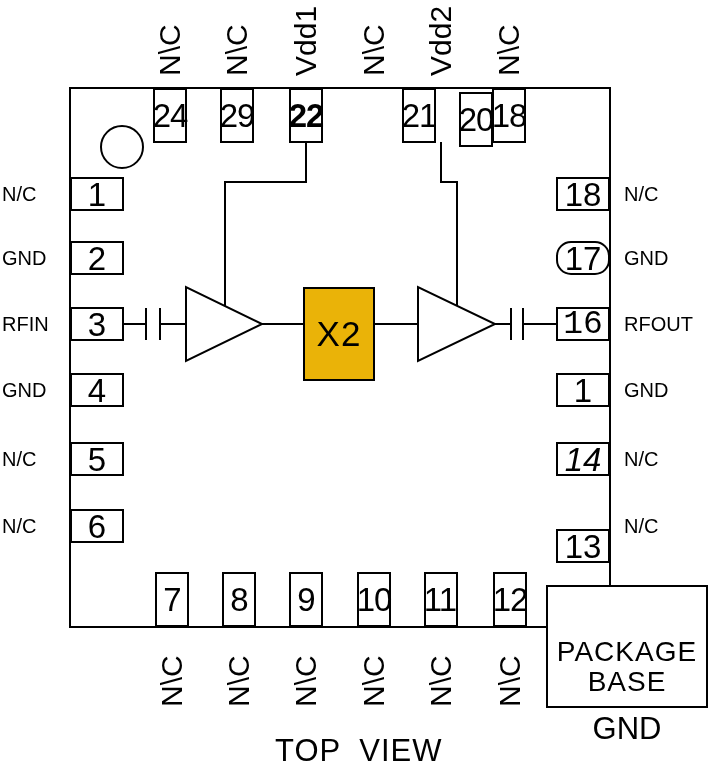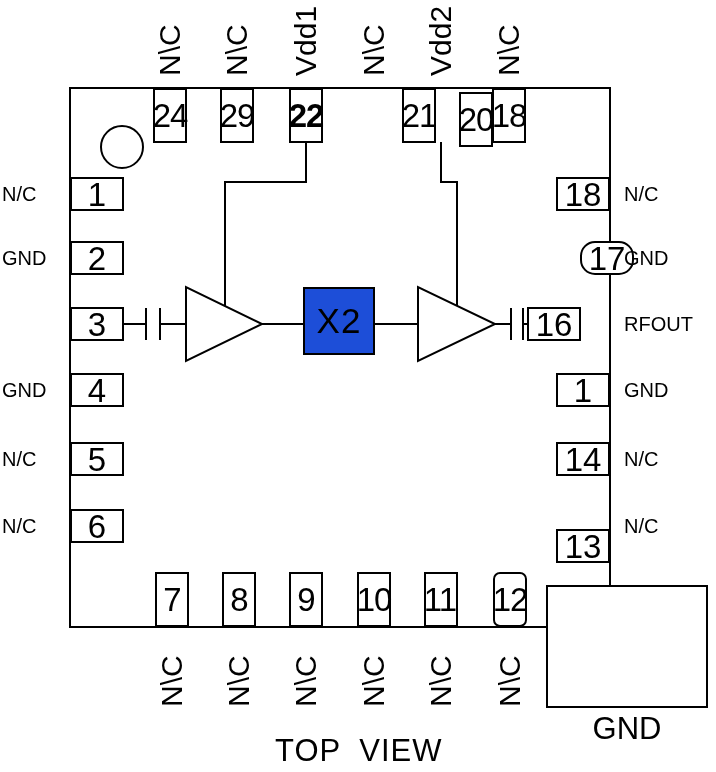--- a/index.html
+++ b/index.html
@@ -18,22 +18,22 @@
   .pin-box.h{width:54px;height:34px;}
   .pin-box.v{width:34px;height:55px;letter-spacing:-1px;}
   .side-label{
     position:absolute;font-size:20px;line-height:32px;white-space:nowrap;
   }
   .rot-label{
     position:absolute;font-size:30px;line-height:32px;white-space:nowrap;
     transform:rotate(-90deg);transform-origin:0 0;
   }
   .x2-box{
-    position:absolute;left:303px;top:287px;width:72px;height:68px;
-    border:2px solid #000;background:#1d4ed8;box-sizing:border-box;
+    position:absolute;left:303px;top:287px;width:72px;height:94px;
+    border:2px solid #000;background:#eab308;box-sizing:border-box;
     display:flex;align-items:center;justify-content:center;
     font-size:35px;letter-spacing:1px;
   }
   .pkg-base-text{
     position:absolute;left:547px;top:627px;width:160px;height:80px;
     display:flex;flex-direction:column;align-items:center;justify-content:center;
     font-size:28px;line-height:30px;text-align:center;letter-spacing:1px;
   }
   .gnd-label{
     position:absolute;left:547px;top:713px;width:160px;
@@ -78,64 +78,69 @@
     <line class="ln" x1="523" y1="309" x2="523" y2="339"></line>
     <line class="ln" x1="523" y1="324" x2="556" y2="324"></line>
 
     <rect class="fillwhite" x="547" y="586" width="160" height="121"></rect>
   </svg>
 
   <div class="x2-box">
     <span>X2</span>
   </div>
 
+  <div class="pkg-base-text">
+    <span>PACKAGE</span>
+    <span>BASE</span>
+  </div>
   <div class="gnd-label">GND</div>
 
   <div class="top-view">TOP VIEW</div>
 
 <div class="pin-box h" style="left: 70px; top: 177px;">
       <span>1</span>
     </div>
     <div class="side-label" style="left: 2px; top: 178px;">N/C</div>
     <div class="pin-box h" style="left: 70px; top: 241px;">
       <span>2</span>
     </div>
     <div class="side-label" style="left: 2px; top: 242px;">GND</div>
     <div class="pin-box h" style="left: 70px; top: 307px;">
       <span>3</span>
     </div>
+    <div class="side-label" style="left: 2px; top: 308px;">RFIN</div>
     <div class="pin-box h" style="left: 70px; top: 373px;">
       <span>4</span>
     </div>
     <div class="side-label" style="left: 2px; top: 374px;">GND</div>
     <div class="pin-box h" style="left: 70px; top: 442px;">
       <span>5</span>
     </div>
     <div class="side-label" style="left: 2px; top: 443px;">N/C</div>
     <div class="pin-box h" style="left: 70px; top: 509px;">
       <span>6</span>
     </div>
     <div class="side-label" style="left: 2px; top: 510px;">N/C</div>
     <div class="pin-box h" style="left: 556px; top: 177px;">
       <span>18</span>
     </div>
     <div class="side-label" style="left: 624px; top: 178px;">N/C</div>
-    <div class="pin-box h" style="left: 580px; top: 241px; border-radius: 15px;">
+    <div class="pin-box h" style="left: 556px; top: 241px; border-radius: 15px;">
       <span>17</span>
     </div>
     <div class="side-label" style="left: 624px; top: 242px;">GND</div>
-    <div class="pin-box h" style="left: 527px; top: 307px;">
+    <div class="pin-box h" style="left: 556px; top: 307px; font-family: Liberation Mono, monospace;">
       <span>16</span>
     </div>
     <div class="side-label" style="left: 624px; top: 308px;">RFOUT</div>
     <div class="pin-box h" style="left: 556px; top: 373px;">
       <span>1</span>
     </div>
     <div class="side-label" style="left: 624px; top: 374px;">GND</div>
-    <div class="pin-box h" style="left: 556px; top: 442px;">
+    <div class="pin-box h" style="left: 556px; top: 442px; font-style: italic;">
       <span>14</span>
     </div>
     <div class="side-label" style="left: 624px; top: 443px;">N/C</div>
     <div class="pin-box h" style="left: 556px; top: 529px;">
       <span>13</span>
     </div>
     <div class="side-label" style="left: 624px; top: 510px;">N/C</div>
     <div class="pin-box v" style="left: 153px; top: 88px;">
       <span>24</span>
     </div>
@@ -173,17 +178,17 @@
     </div>
     <div class="rot-label" style="left: 290px; top: 707px;">N\C</div>
     <div class="pin-box v" style="left: 357px; top: 572px;">
       <span>10</span>
     </div>
     <div class="rot-label" style="left: 358px; top: 707px;">N\C</div>
     <div class="pin-box v" style="left: 424px; top: 572px; justify-content: flex-end;">
       <span>11</span>
     </div>
     <div class="rot-label" style="left: 425px; top: 707px;">N\C</div>
-    <div class="pin-box v" style="left: 493px; top: 572px; border-radius: 7px;">
+    <div class="pin-box v" style="left: 493px; top: 572px;">
       <span>12</span>
     </div>
     <div class="rot-label" style="left: 494px; top: 707px;">N\C</div>
   </div>
 
 </body></html>

